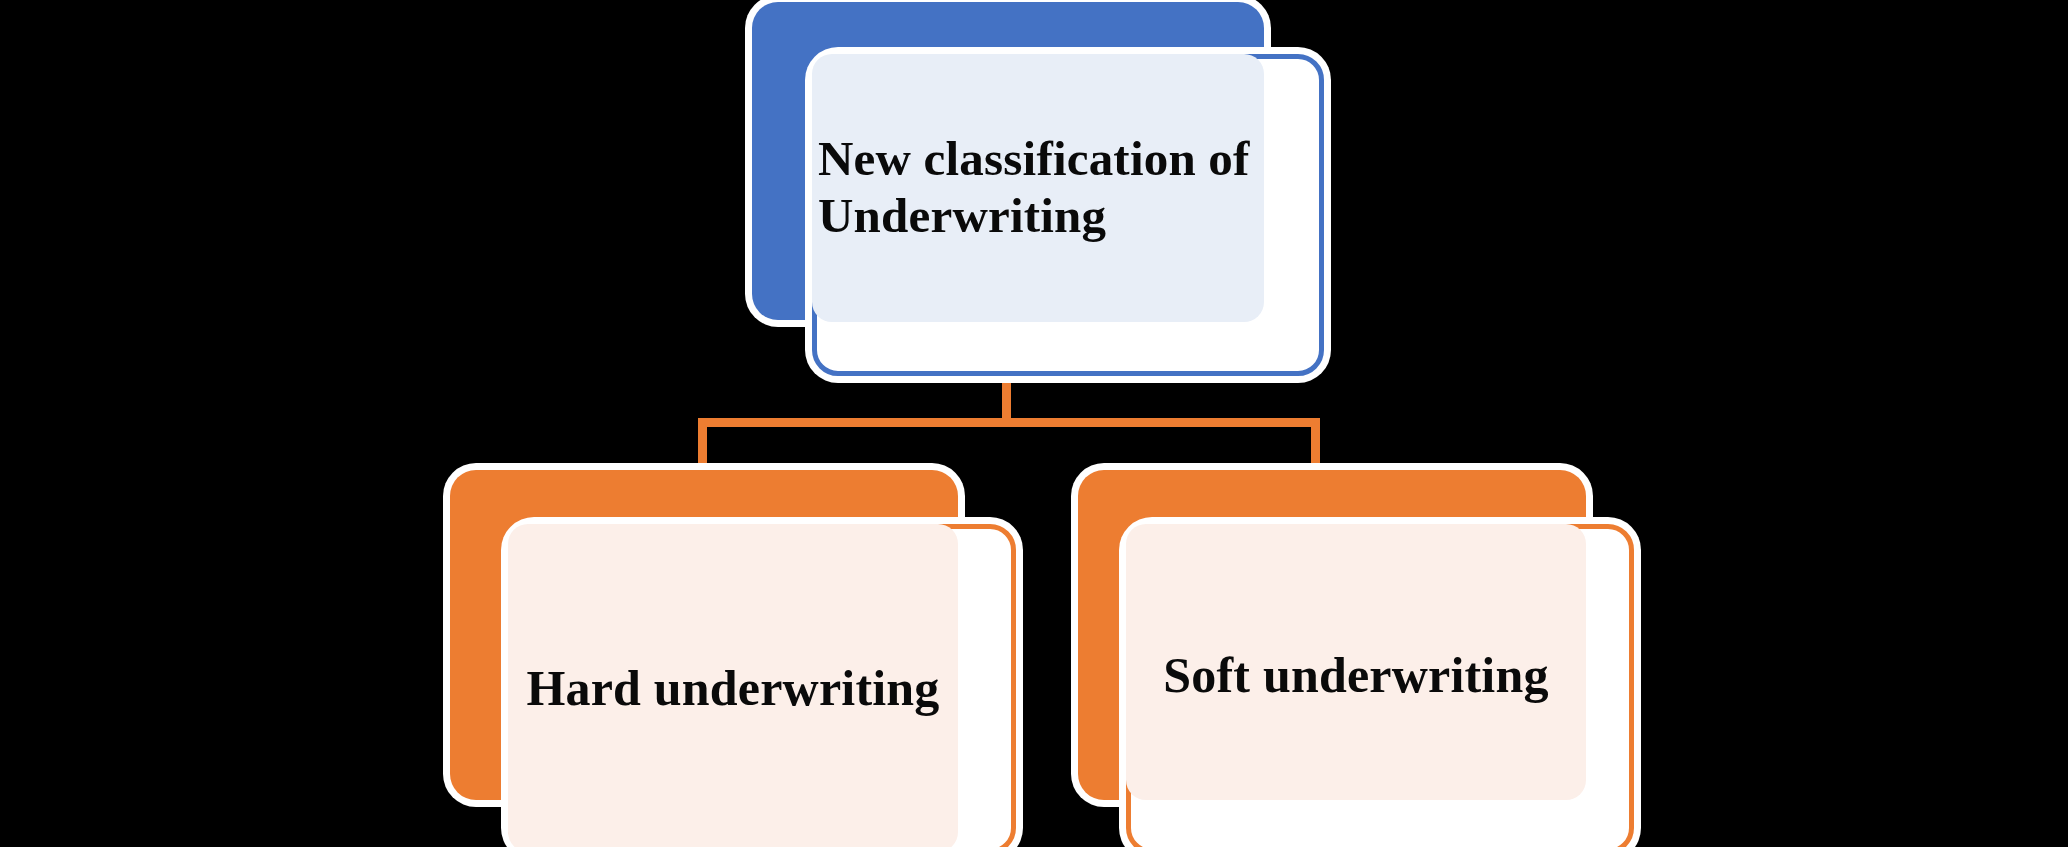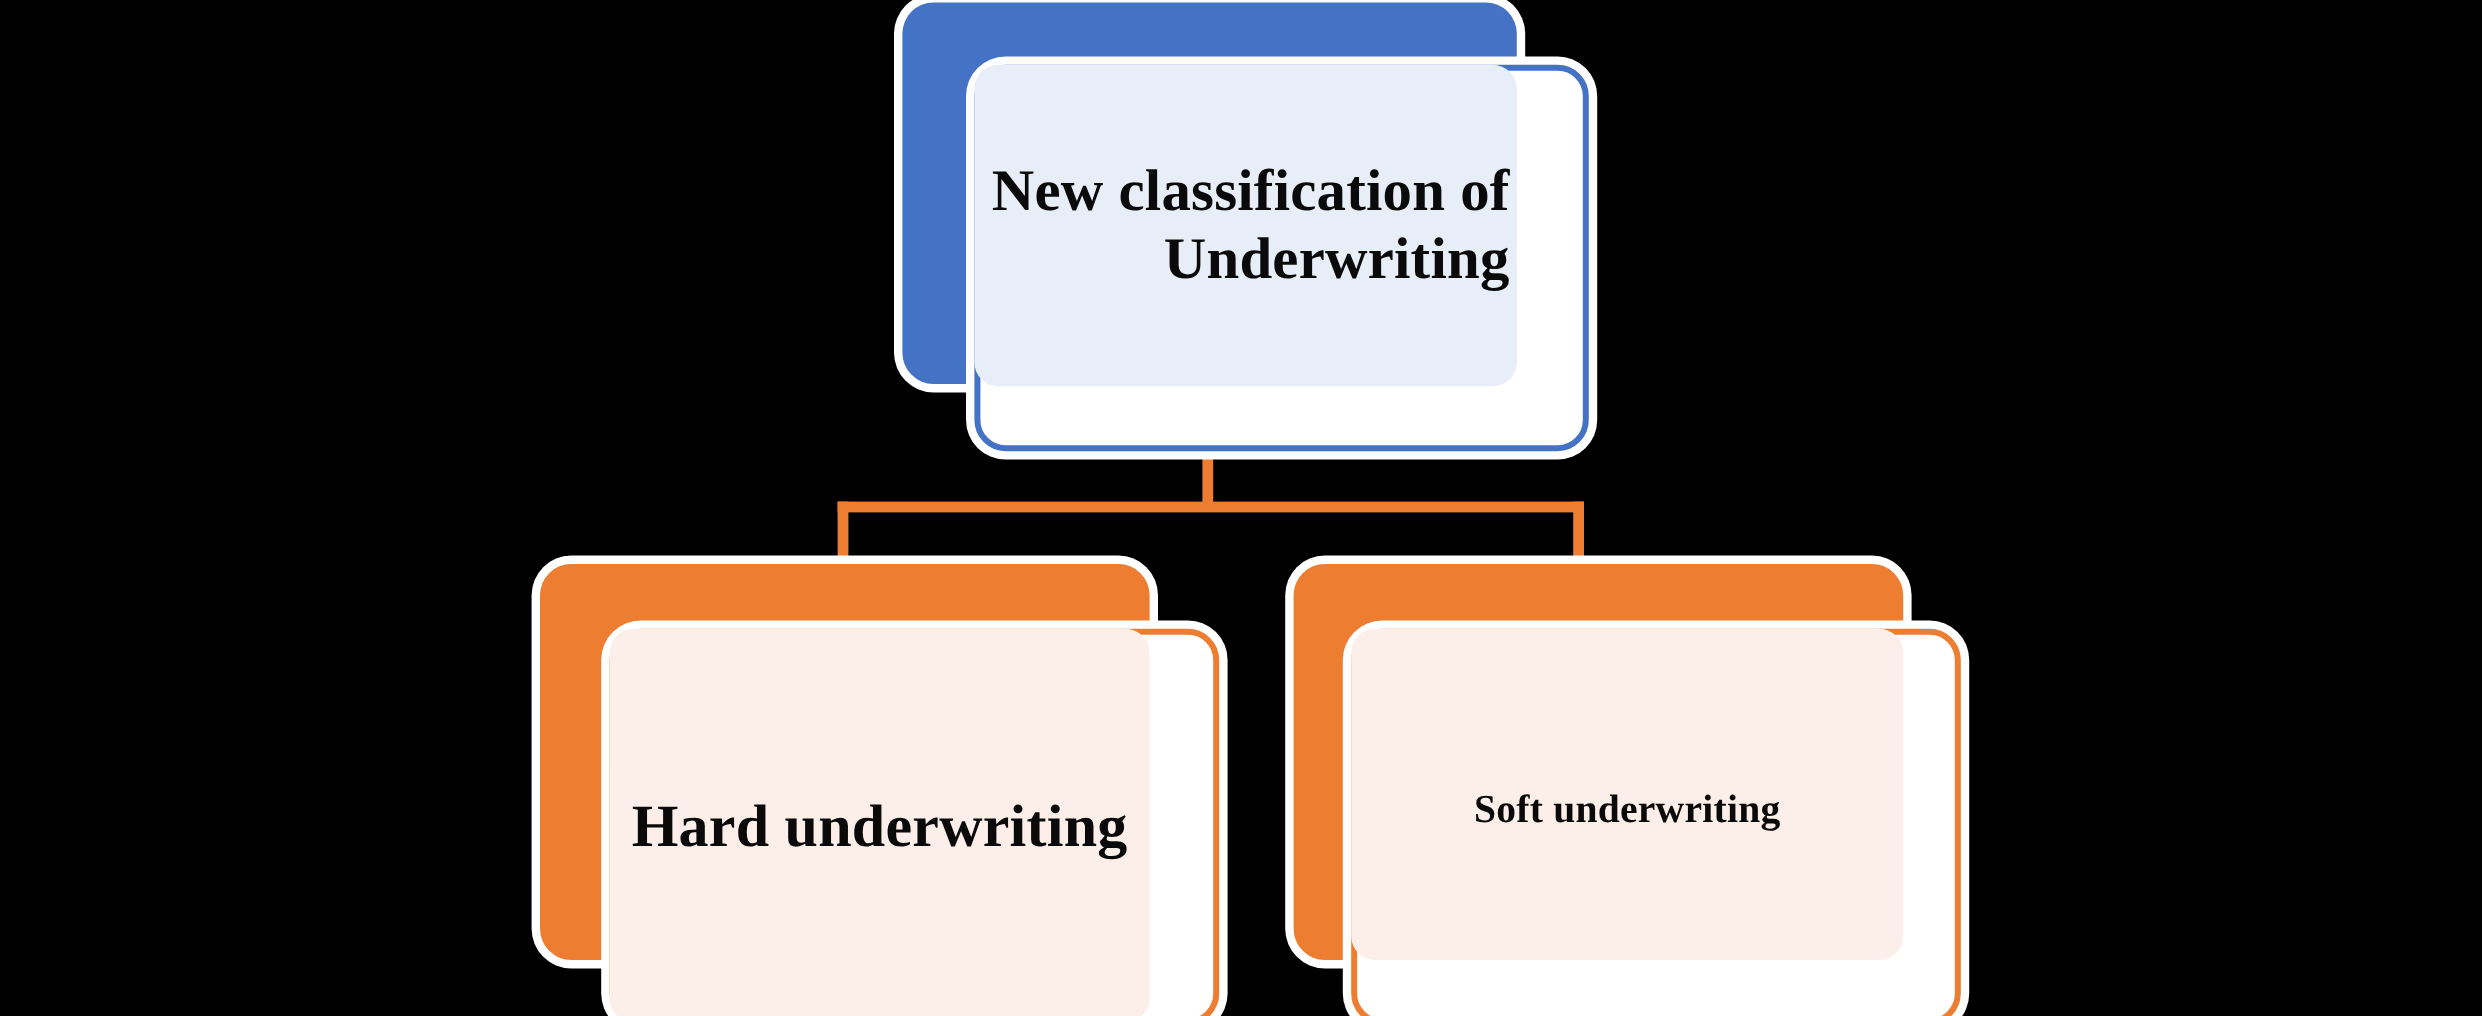--- a/index.html
+++ b/index.html
@@ -67,21 +67,21 @@
     border-radius: 26px;
     box-shadow: 0 0 0 7px #ffffff;
   }
   
   .node-inner {
     position: absolute;
     border-radius: 20px;
     display: flex;
     align-items: center;
     justify-content: center;
-    text-align: right;
+    text-align: left;
     box-sizing: border-box;
   }
   .node-label {
     color: #0a0a0a;
     font-weight: bold;
     line-height: 1.16;
     letter-spacing: 0.2px;
     padding: 0 6px;
   }
 
@@ -134,21 +134,21 @@
     left: 1126px; top: 524px;
     width: 508px; height: 330px;
     border: 5px solid #ED7D31;
     box-sizing: border-box;
   }
   #node-soft .node-inner {
     left: 1126px; top: 524px;
     width: 460px; height: 276px;
     background: #FCEFE9;
   }
-  #node-soft .node-label { font-size: 33px; margin-top: 26px; }
+  #node-soft .node-label { font-size: 50px; margin-top: 26px; }
 </style>
 </head>
 <body>
 
 <div id="diagram-canvas">
 
   <div class="connector connector-v-trunk"></div>
   <div class="connector connector-h-bus"></div>
   <div class="connector connector-v-left"></div>
   <div class="connector connector-v-right"></div>

